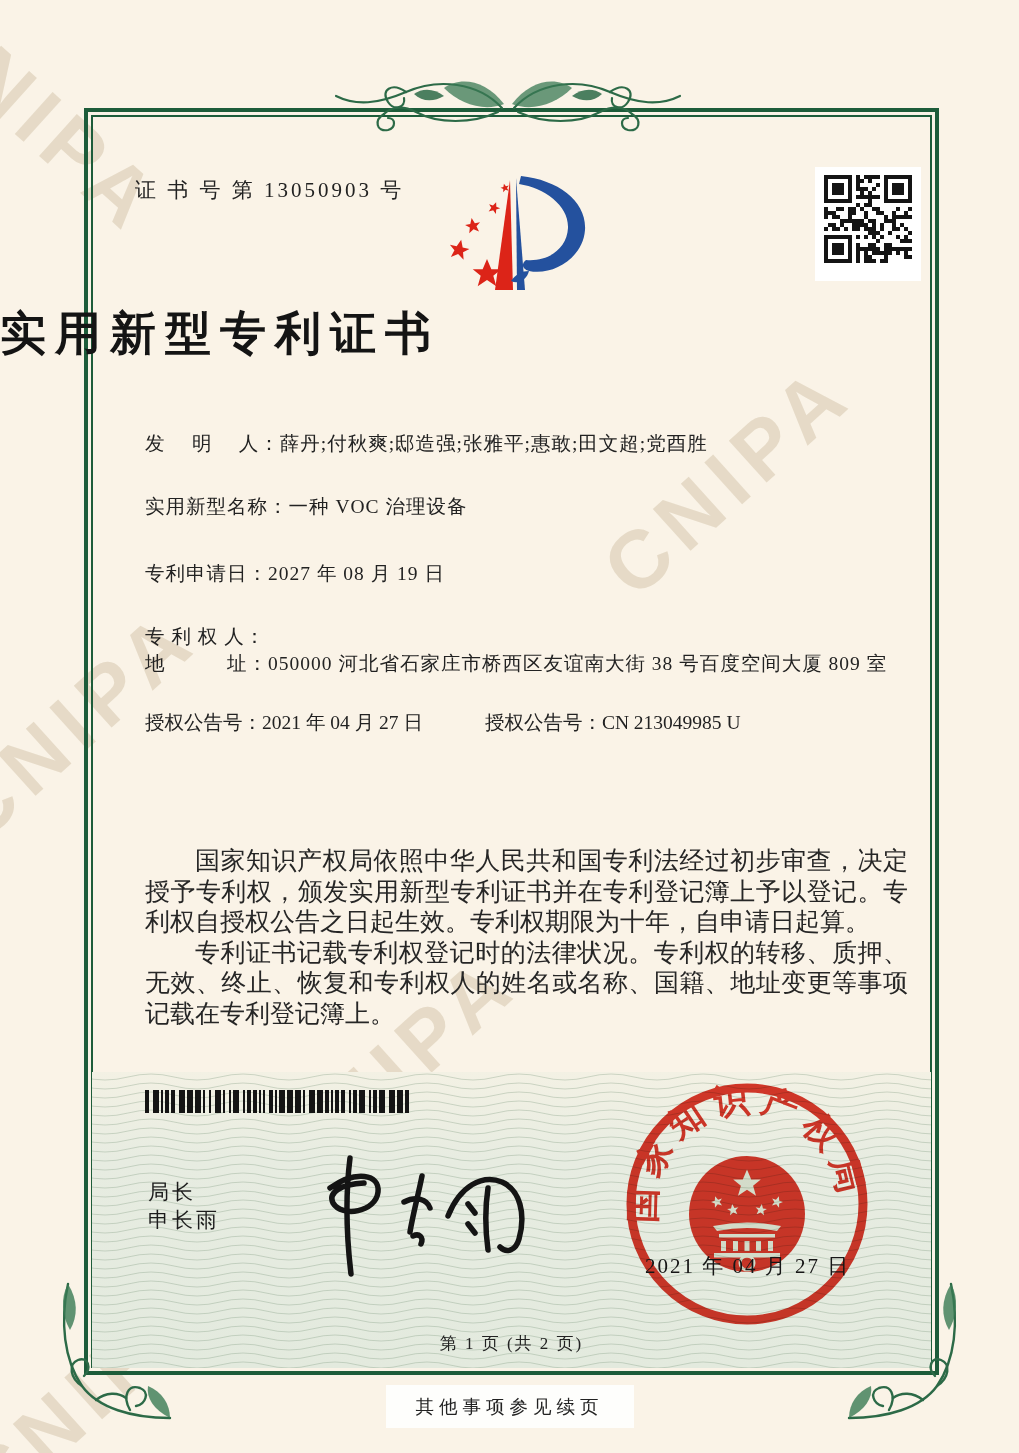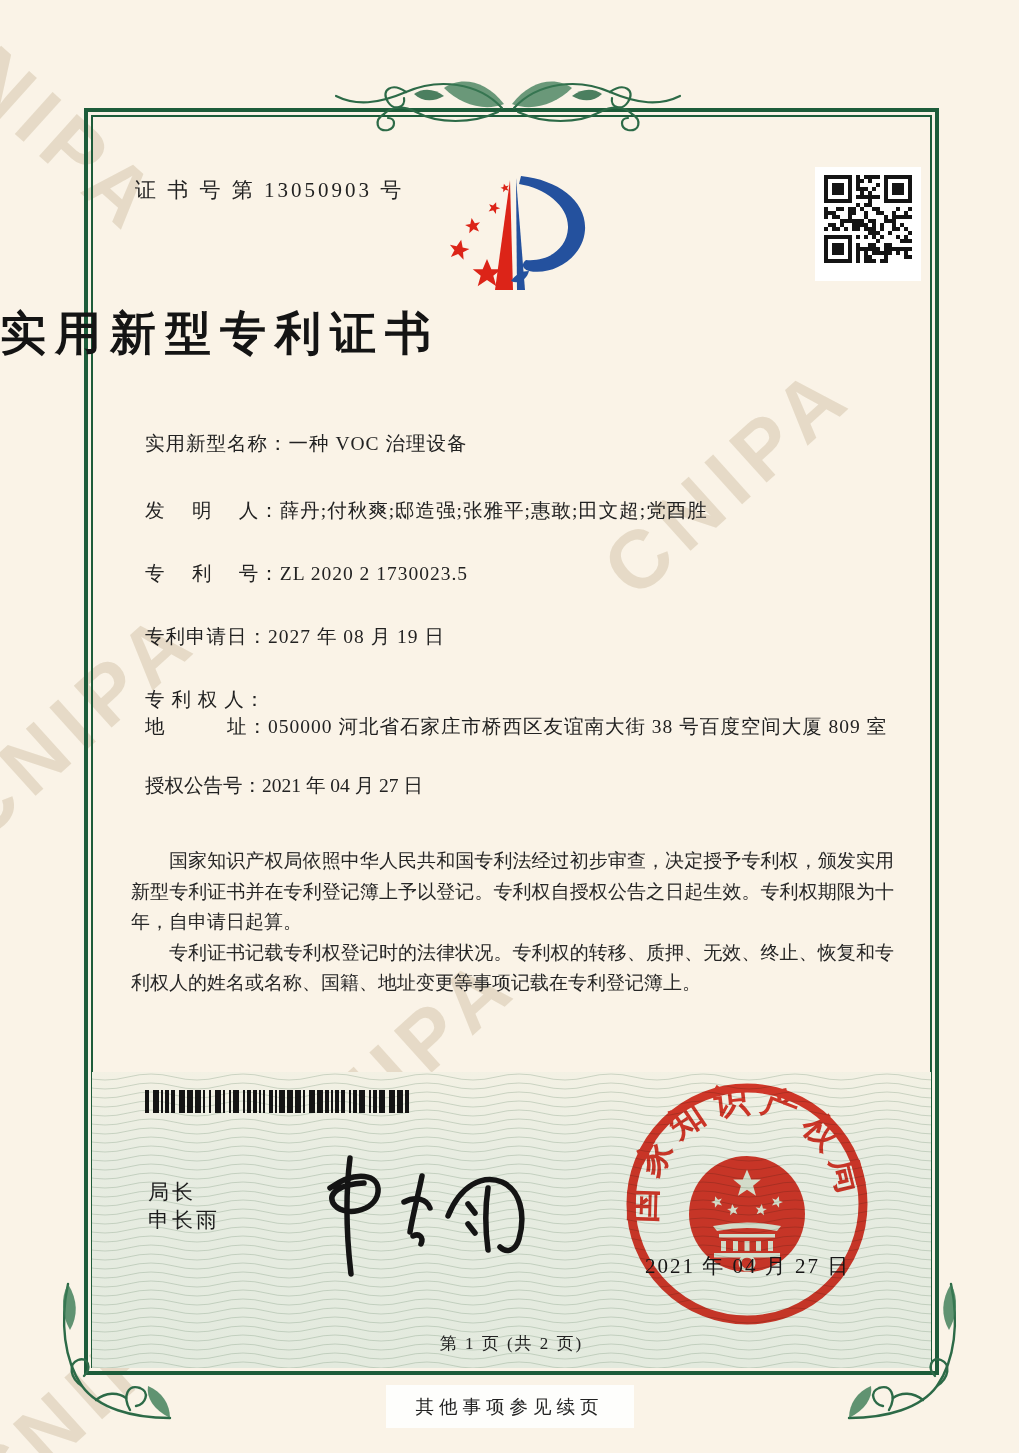--- a/index.html
+++ b/index.html
@@ -51,22 +51,22 @@
   .fields{position:absolute;left:145px;top:430px;width:762px;z-index:3;font-size:19.5px;}
   .frow{display:flex;align-items:flex-start;margin-bottom:0;}
   .frow .lab{white-space:pre;flex:0 0 auto;letter-spacing:1px;}
   .frow .val{letter-spacing:1px;max-width:628px;line-height:27px;}
   .r1{margin-bottom:40px}.r2{margin-bottom:36px}.r3{margin-bottom:36px}
   .r4{margin-bottom:36px}.r5{}.r6{margin-bottom:32px}
   .grant{display:flex;}
   .grant .pair2{margin-left:62px;}
   
   .paras{
-    position:absolute;left:131px;top:846px;width:763px;z-index:3;
-    font-size:19px;line-height:30.5px;text-align:justify;color:#262626;
+    position:absolute;left:145px;top:846px;width:763px;z-index:3;
+    font-size:25px;line-height:30.5px;text-align:justify;color:#262626;
   }
   .paras p{margin:0;text-indent:2em;}
   
   .barcode{position:absolute;left:145px;top:1090px;height:23px;z-index:3;font-size:0;}
   .barcode i{display:inline-block;height:23px;vertical-align:top;}
   .signer{position:absolute;left:148px;top:1178px;z-index:3;font-size:21px;letter-spacing:3px;color:#1c1c1c;}
   .signer .nm{}
   .signature{position:absolute;left:300px;top:1142px;z-index:3;}
   .seal{position:absolute;left:621px;top:1078px;z-index:4;mix-blend-mode:multiply;}
   .seal-date{
@@ -346,46 +346,45 @@
       <rect x="68" y="8" width="12" height="12" fill="#141414"></rect>
       <rect x="0" y="60" width="28" height="28" fill="#141414"></rect>
       <rect x="4" y="64" width="20" height="20" fill="#fff"></rect>
       <rect x="8" y="68" width="12" height="12" fill="#141414"></rect>
     </svg>
 </div>
 
 <div class="title">实用新型专利证书</div>
 
 <div class="fields">
+  <div class="frow r2">
+    <span class="lab">发　 明　 人：</span>
+    <span class="val">薛丹;付秋爽;邸造强;张雅平;惠敢;田文超;党酉胜</span>
+  </div>
   <div class="frow r1">
     <span class="lab">实用新型名称：</span>
     <span class="val">一种 VOC 治理设备</span>
   </div>
-  <div class="frow r2">
-    <span class="lab">发　 明　 人：</span>
-    <span class="val">薛丹;付秋爽;邸造强;张雅平;惠敢;田文超;党酉胜</span>
-  </div>
-  <div class="frow r3">
-    <span class="lab">专　 利　 号：</span>
-    <span class="val">ZL 2020 2 1730023.5</span>
-  </div>
   <div class="frow r4">
     <span class="lab">专利申请日：</span>
     <span class="val">2027 年 08 月 19 日</span>
   </div>
   <div class="frow r5">
     <span class="lab">专 利 权 人：</span>
   </div>
   <div class="frow r6">
     <span class="lab">地　　　址：</span>
     <span class="val">050000  河北省石家庄市桥西区友谊南大街 38 号百度空间大厦 809 室</span>
   </div>
   <div class="grant">
     <span>
       <span class="lab">授权公告号：</span><span class="val">2021 年 04 月 27 日</span>
+    </span>
+    <span class="pair2">
+      <span class="lab">授权公告号：</span><span class="val">CN 213049985 U</span>
     </span>
   </div>
 </div>
 
 <div class="paras">
   <p>国家知识产权局依照中华人民共和国专利法经过初步审查，决定授予专利权，颁发实用新型专利证书并在专利登记簿上予以登记。专利权自授权公告之日起生效。专利权期限为十年，自申请日起算。</p>
   <p>专利证书记载专利权登记时的法律状况。专利权的转移、质押、无效、终止、恢复和专利权人的姓名或名称、国籍、地址变更等事项记载在专利登记簿上。</p>
 </div>
 
 <div class="barcode" id="barcode"><i style="width: 4px; background: rgb(20, 20, 20);"></i><i style="width: 4px; background: transparent;"></i><i style="width: 6px; background: rgb(20, 20, 20);"></i><i style="width: 2px; background: transparent;"></i><i style="width: 2px; background: rgb(20, 20, 20);"></i><i style="width: 2px; background: transparent;"></i><i style="width: 4px; background: rgb(20, 20, 20);"></i><i style="width: 2px; background: transparent;"></i><i style="width: 4px; background: rgb(20, 20, 20);"></i><i style="width: 4px; background: transparent;"></i><i style="width: 6px; background: rgb(20, 20, 20);"></i><i style="width: 2px; background: transparent;"></i><i style="width: 6px; background: rgb(20, 20, 20);"></i><i style="width: 2px; background: transparent;"></i><i style="width: 6px; background: rgb(20, 20, 20);"></i><i style="width: 2px; background: transparent;"></i><i style="width: 2px; background: rgb(20, 20, 20);"></i><i style="width: 4px; background: transparent;"></i><i style="width: 2px; background: rgb(20, 20, 20);"></i><i style="width: 4px; background: transparent;"></i><i style="width: 6px; background: rgb(20, 20, 20);"></i><i style="width: 2px; background: transparent;"></i><i style="width: 2px; background: rgb(20, 20, 20);"></i><i style="width: 4px; background: transparent;"></i><i style="width: 2px; background: rgb(20, 20, 20);"></i><i style="width: 2px; background: transparent;"></i><i style="width: 6px; background: rgb(20, 20, 20);"></i><i style="width: 4px; background: transparent;"></i><i style="width: 2px; background: rgb(20, 20, 20);"></i><i style="width: 2px; background: transparent;"></i><i style="width: 4px; background: rgb(20, 20, 20);"></i><i style="width: 2px; background: transparent;"></i><i style="width: 4px; background: rgb(20, 20, 20);"></i><i style="width: 2px; background: transparent;"></i><i style="width: 2px; background: rgb(20, 20, 20);"></i><i style="width: 2px; background: transparent;"></i><i style="width: 2px; background: rgb(20, 20, 20);"></i><i style="width: 4px; background: transparent;"></i><i style="width: 4px; background: rgb(20, 20, 20);"></i><i style="width: 2px; background: transparent;"></i><i style="width: 2px; background: rgb(20, 20, 20);"></i><i style="width: 2px; background: transparent;"></i><i style="width: 6px; background: rgb(20, 20, 20);"></i><i style="width: 2px; background: transparent;"></i><i style="width: 6px; background: rgb(20, 20, 20);"></i><i style="width: 2px; background: transparent;"></i><i style="width: 6px; background: rgb(20, 20, 20);"></i><i style="width: 2px; background: transparent;"></i><i style="width: 2px; background: rgb(20, 20, 20);"></i><i style="width: 4px; background: transparent;"></i><i style="width: 6px; background: rgb(20, 20, 20);"></i><i style="width: 2px; background: transparent;"></i><i style="width: 6px; background: rgb(20, 20, 20);"></i><i style="width: 2px; background: transparent;"></i><i style="width: 4px; background: rgb(20, 20, 20);"></i><i style="width: 2px; background: transparent;"></i><i style="width: 2px; background: rgb(20, 20, 20);"></i><i style="width: 2px; background: transparent;"></i><i style="width: 4px; background: rgb(20, 20, 20);"></i><i style="width: 2px; background: transparent;"></i><i style="width: 4px; background: rgb(20, 20, 20);"></i><i style="width: 4px; background: transparent;"></i><i style="width: 2px; background: rgb(20, 20, 20);"></i><i style="width: 2px; background: transparent;"></i><i style="width: 4px; background: rgb(20, 20, 20);"></i><i style="width: 2px; background: transparent;"></i><i style="width: 6px; background: rgb(20, 20, 20);"></i><i style="width: 4px; background: transparent;"></i><i style="width: 2px; background: rgb(20, 20, 20);"></i><i style="width: 2px; background: transparent;"></i><i style="width: 4px; background: rgb(20, 20, 20);"></i><i style="width: 2px; background: transparent;"></i><i style="width: 6px; background: rgb(20, 20, 20);"></i><i style="width: 4px; background: transparent;"></i><i style="width: 6px; background: rgb(20, 20, 20);"></i><i style="width: 2px; background: transparent;"></i><i style="width: 6px; background: rgb(20, 20, 20);"></i><i style="width: 2px; background: transparent;"></i><i style="width: 4px; background: rgb(20, 20, 20);"></i></div>

